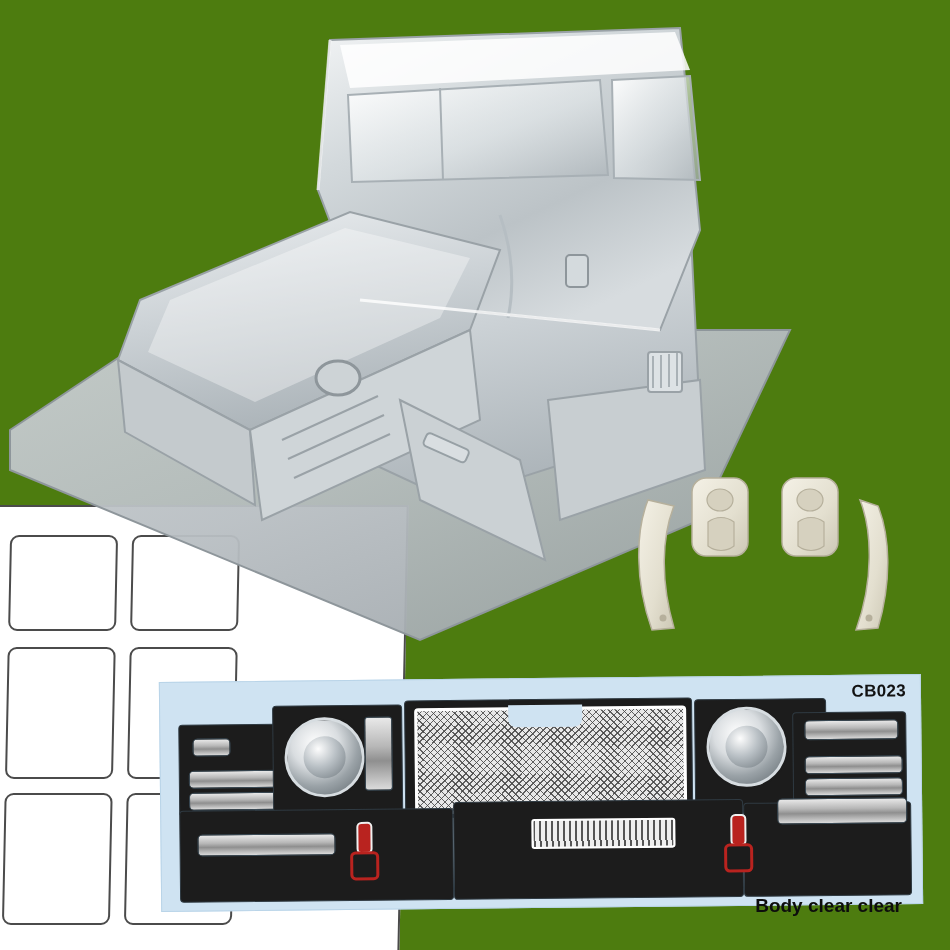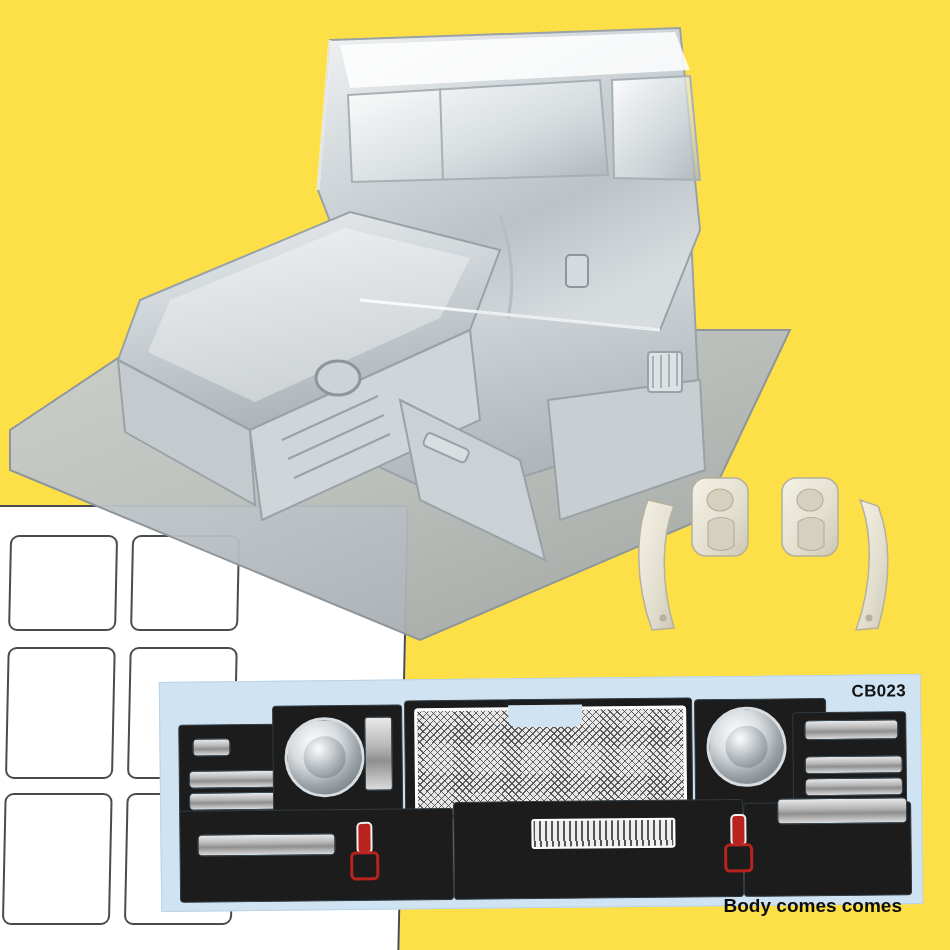--- a/index.html
+++ b/index.html
@@ -7,21 +7,21 @@
     padding: 0;
     background: #ffffff;
   }
   body {
     font-family: "Liberation Sans", sans-serif;
   }
   #stage {
     position: relative;
     width: 950px;
     height: 950px;
-    background: #fde047;
+    background: #4d7c0f;
     overflow: hidden;
   }
 
   
   .sheet {
     position: absolute;
     left: -20px;
     top: 505px;
     width: 420px;
     height: 445px;
@@ -298,15 +298,15 @@
     <div class="decal-panel" style="left:582px; top:126px; width:166px; height:92px;"></div>
     <div class="red-latch" style="left:560px; top:136px;">
       <svg width="34" height="66" viewBox="0 0 34 66">
         <rect x="10" y="2" width="14" height="30" rx="4" fill="#b9231f" stroke="#f0f0f0" stroke-width="2"></rect>
         <rect x="4" y="32" width="26" height="26" rx="4" fill="#1c1c1c" stroke="#b9231f" stroke-width="3"></rect>
       </svg>
     </div>
     <div class="chrome-bar" style="left:616px; top:122px; width:128px; height:24px;"></div>
   </div>
 
-  <div class="caption">Body comes comes</div>
+  <div class="caption">Body clear clear</div>
 
 </div>
 
 </body></html>

